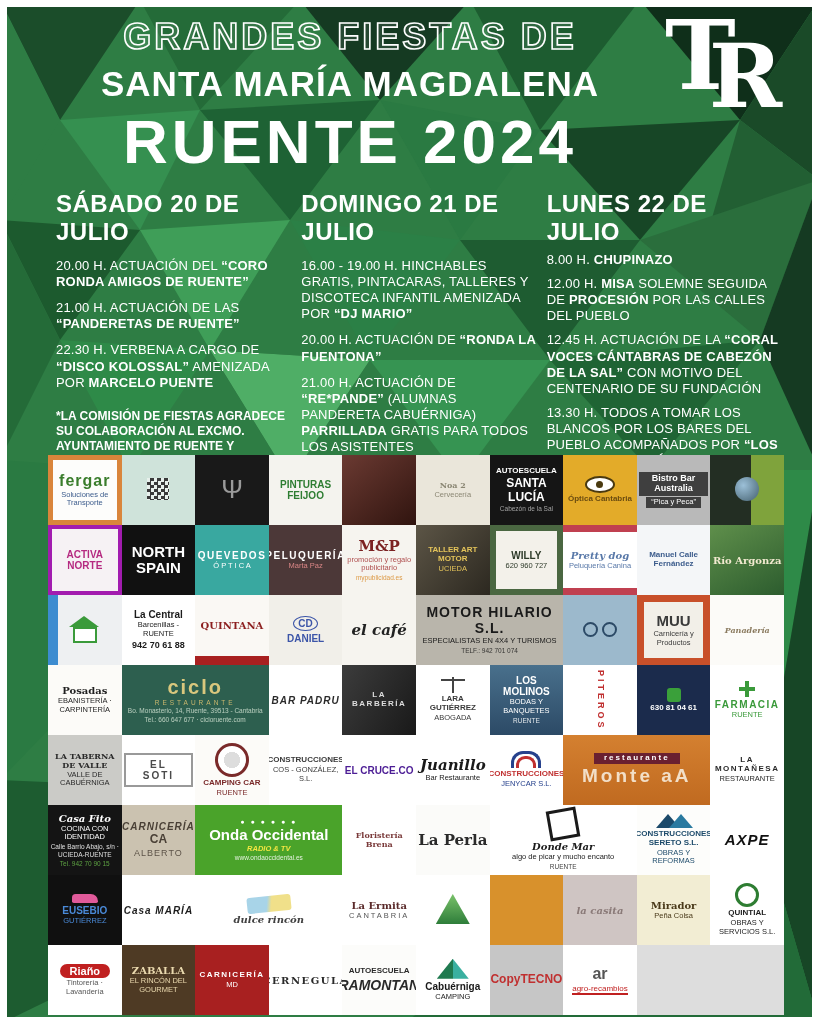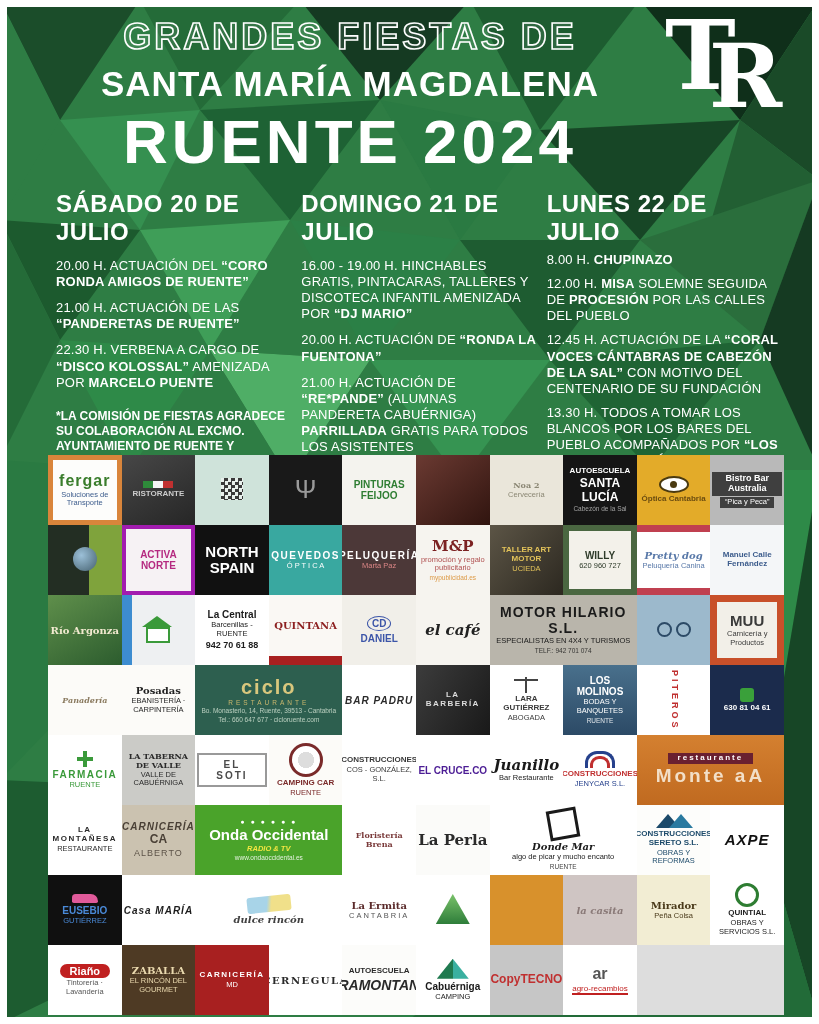--- a/index.html
+++ b/index.html
@@ -187,24 +187,20 @@
         <p class="event"><span>13.30 H. TODOS A TOMAR LOS BLANCOS POR LOS BARES DEL PUEBLO ACOMPAÑADOS POR </span><span class="b">“LOS PITEROS DE SILIÓ”</span></p>
         <p class="event"><span>18.00 H. FINAL DE BOLOS </span><span class="b">“COPA LA MAGDALENA”</span></p>
       </div>
     </div>
 
   <div class="grid">
       <div class="tile fergar b-orange" style="background: rgb(253, 253, 251); color: rgb(58, 125, 44);">
         <div class="t-label">fergar</div>
         <div class="t-sub">Soluciones de Transporte</div>
       </div>
-      <div class="tile tiny" style="background: linear-gradient(150deg, rgb(71, 71, 71), rgb(38, 38, 38)); color: rgb(204, 204, 204);">
-        <span class="icon icon-flag"></span>
-        <div class="t-label">RISTORANTE</div>
-      </div>
       <div class="tile" style="background: rgb(207, 227, 218); color: rgb(106, 143, 131);">
         <span class="icon icon-qr"></span>
       </div>
       <div class="tile" style="background: rgb(25, 25, 25); color: rgb(154, 154, 154);">
         <span class="icon icon-deer"></span>
       </div>
       <div class="tile" style="background: rgb(244, 243, 238); color: rgb(46, 125, 50);">
         <div class="t-label">PINTURAS FEIJOO</div>
       </div>
       <div class="tile" style="background: linear-gradient(140deg, rgb(107, 58, 50), rgb(48, 20, 15));"></div>
@@ -365,20 +361,26 @@
         <div class="t-sub" style="color: rgb(38, 65, 140);">JENYCAR S.L.</div>
       </div>
       <div class="tile montea" style="grid-column: span 2; background: linear-gradient(rgb(212, 128, 48), rgb(192, 106, 32));">
         <div class="t-label">restaurante</div>
         <div class="t-sub">Monte aA</div>
       </div>
       <div class="tile sp tiny" style="background: rgb(255, 255, 255); color: rgb(42, 42, 42);">
         <div class="t-label">LA MONTAÑESA</div>
         <div class="t-sub">RESTAURANTE</div>
       </div>
+      <div class="tile script fito" style="background: rgb(20, 20, 20); color: rgb(255, 255, 255);">
+        <div class="t-label">Casa Fito</div>
+        <div class="t-sub">COCINA CON IDENTIDAD</div>
+        <div class="t-sub2">Calle Barrio Abajo, s/n · UCIEDA-RUENTE</div>
+        <div class="t-sub3">Tel. 942 70 90 15</div>
+      </div>
       <div class="tile hand alberto" style="background: rgb(203, 194, 176); color: rgb(74, 64, 54);">
         <div class="t-label">CARNICERÍA</div>
         <div class="t-sub">CA</div>
         <div class="t-sub2">ALBERTO</div>
       </div>
       <div class="tile onda" style="grid-column: span 2; background: rgb(74, 163, 42); color: rgb(255, 255, 255);">
         <span class="icon icon-social"></span>
         <div class="t-label">Onda Occidental</div>
         <div class="t-sub" style="color: rgb(242, 230, 66);">RADIO &amp; TV</div>
         <div class="t-sub2">www.ondaoccidental.es</div>

